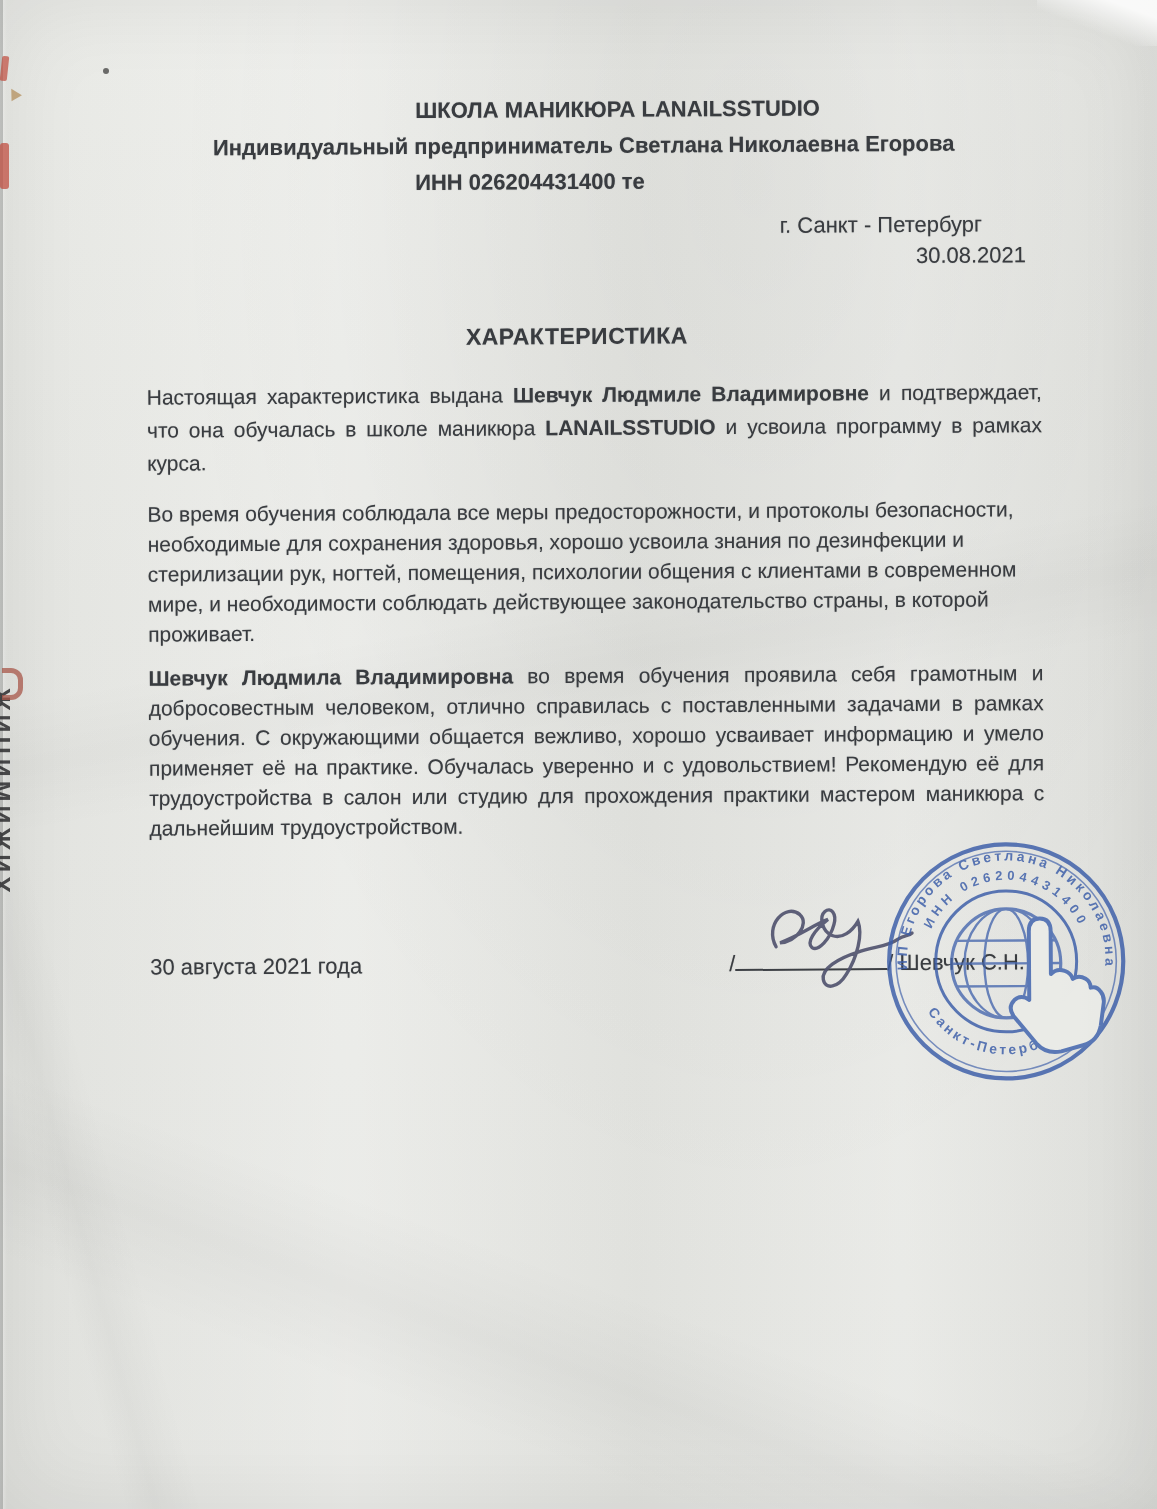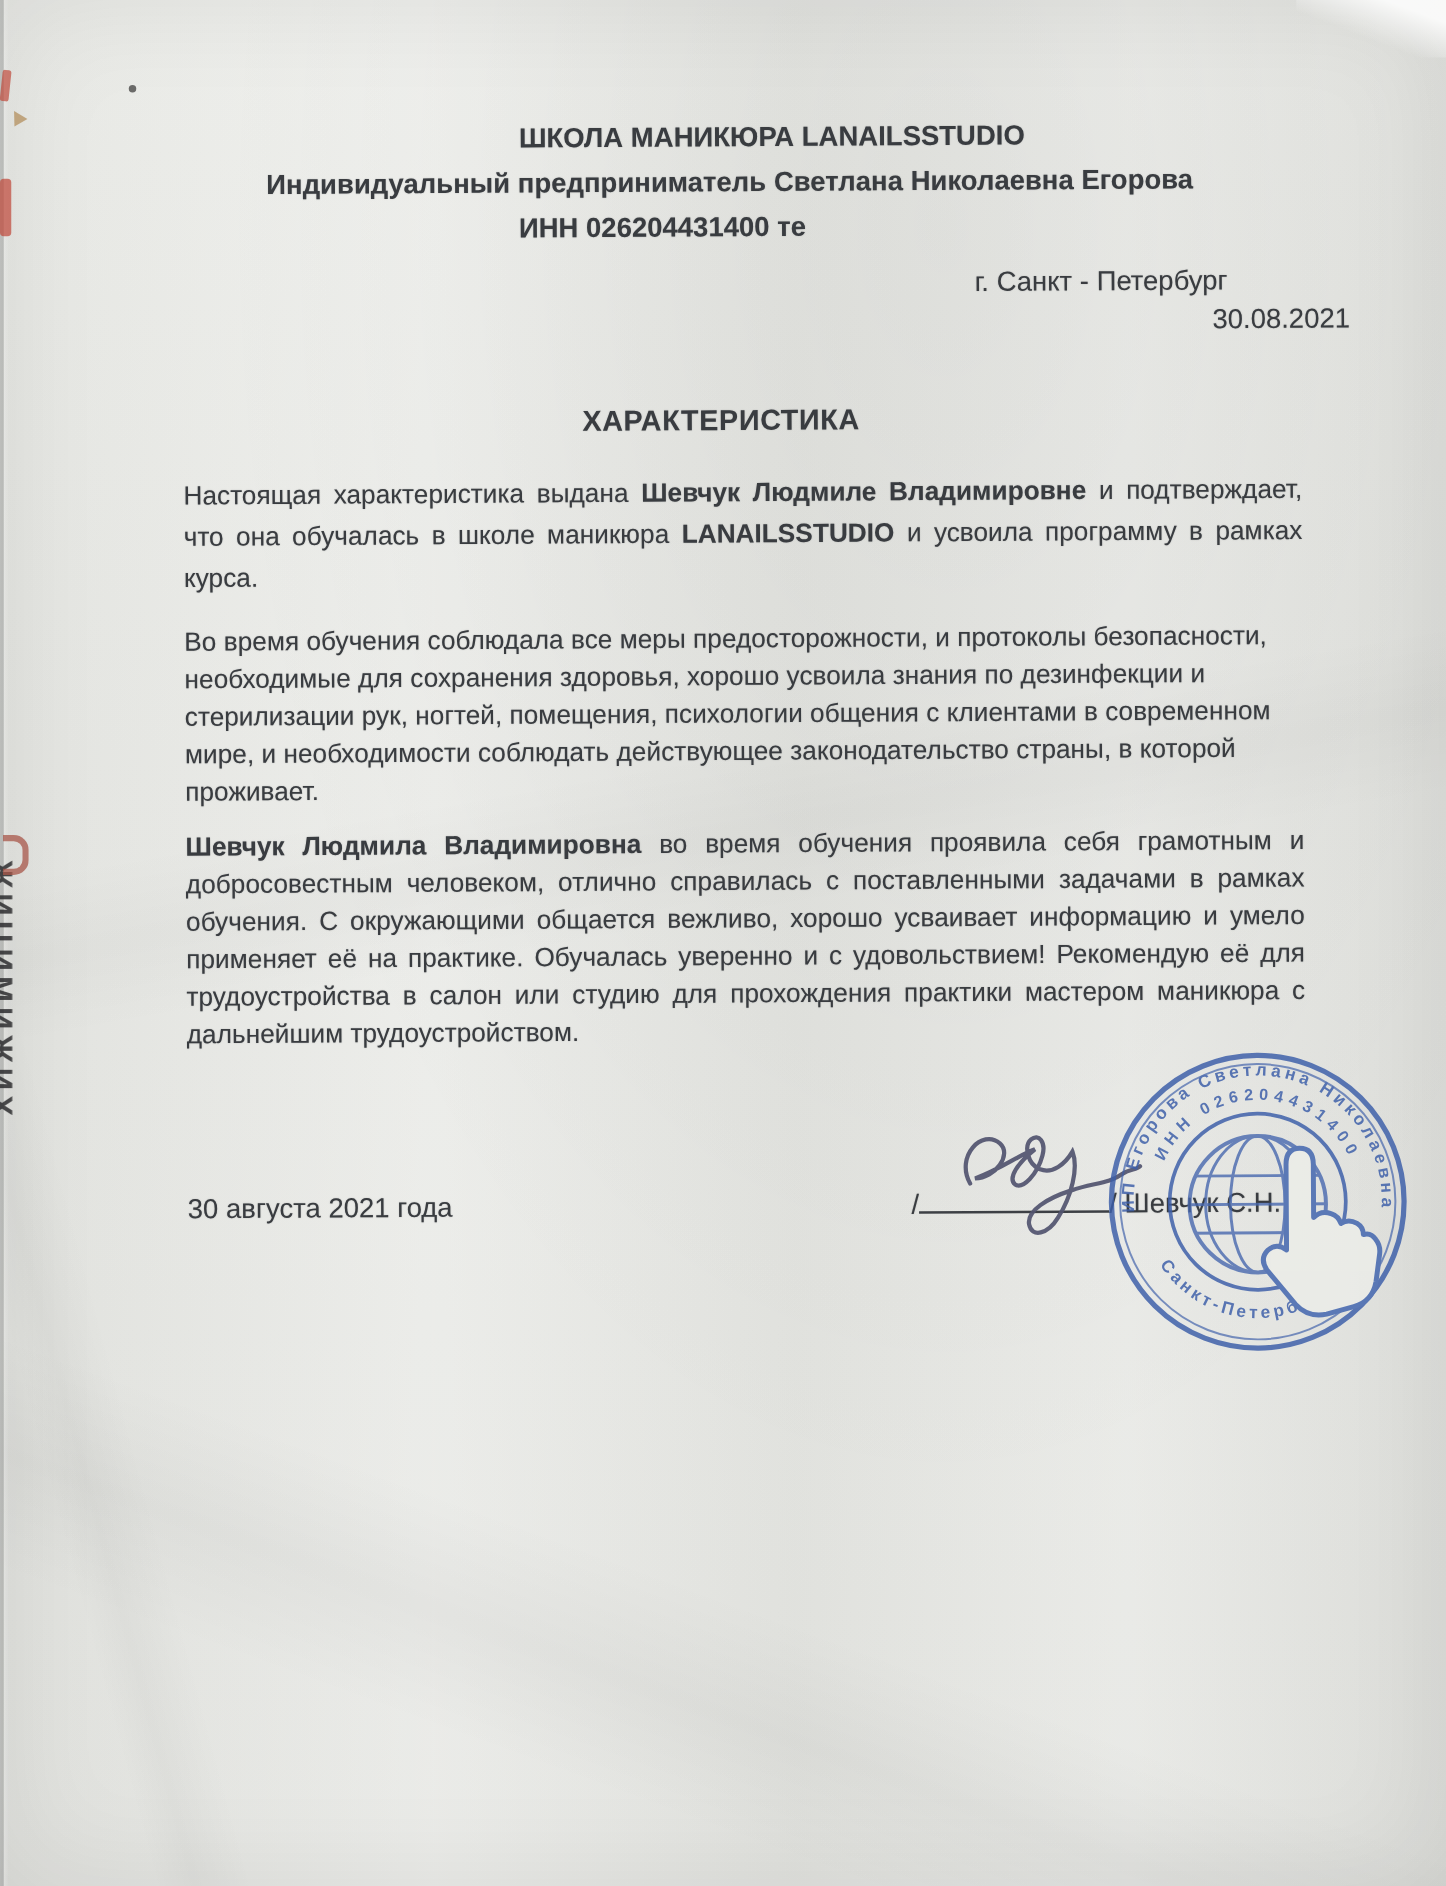--- a/index.html
+++ b/index.html
@@ -40,21 +40,21 @@
 <div id="paper">
   <div id="content">
 
     <div class="abs" style="left:0;top:92px;width:1157px;">
       <div class="hline ink" style="transform:translateX(42px);">ШКОЛА МАНИКЮРА LANAILSSTUDIO</div>
       <div class="hline ink" style="transform:translateX(8px);">Индивидуальный предприниматель Светлана Николаевна Егорова</div>
       <div class="hline ink" style="transform:translateX(-46px);">ИНН 026204431400 те</div>
     </div>
 
     <div class="abs ink" style="left:782px;top:214px;font-size:22px;">г. Санкт - Петербург</div>
-    <div class="abs ink" style="left:972px;top:245px;font-size:22px;">30.08.2021</div>
+    <div class="abs ink" style="left:918px;top:245px;font-size:22px;">30.08.2021</div>
 
     <div class="abs title ink" style="left:0;top:323px;">ХАРАКТЕРИСТИКА</div>
 
     <div class="abs para just ink" style="left:148px;top:378px;width:895px;line-height:33px;">
       <span>Настоящая характеристика выдана </span><span class="b">Шевчук Людмиле Владимировне</span><span> и подтверждает, что она обучалась в школе маникюра </span><span class="b">LANAILSSTUDIO</span><span> и усвоила программу в рамках курса.</span>
     </div>
 
     <div class="abs para ink" style="left:148px;top:497px;width:905px;line-height:30px;">Во время обучения соблюдала все меры предосторожности, и протоколы безопасности, необходимые для сохранения здоровья, хорошо усвоила знания по дезинфекции и стерилизации рук, ногтей, помещения, психологии общения с клиентами в современном мире, и необходимости соблюдать действующее законодательство страны, в которой проживает.</div>
 
     <div class="abs para just ink" style="left:148px;top:661px;width:895px;line-height:30px;">

